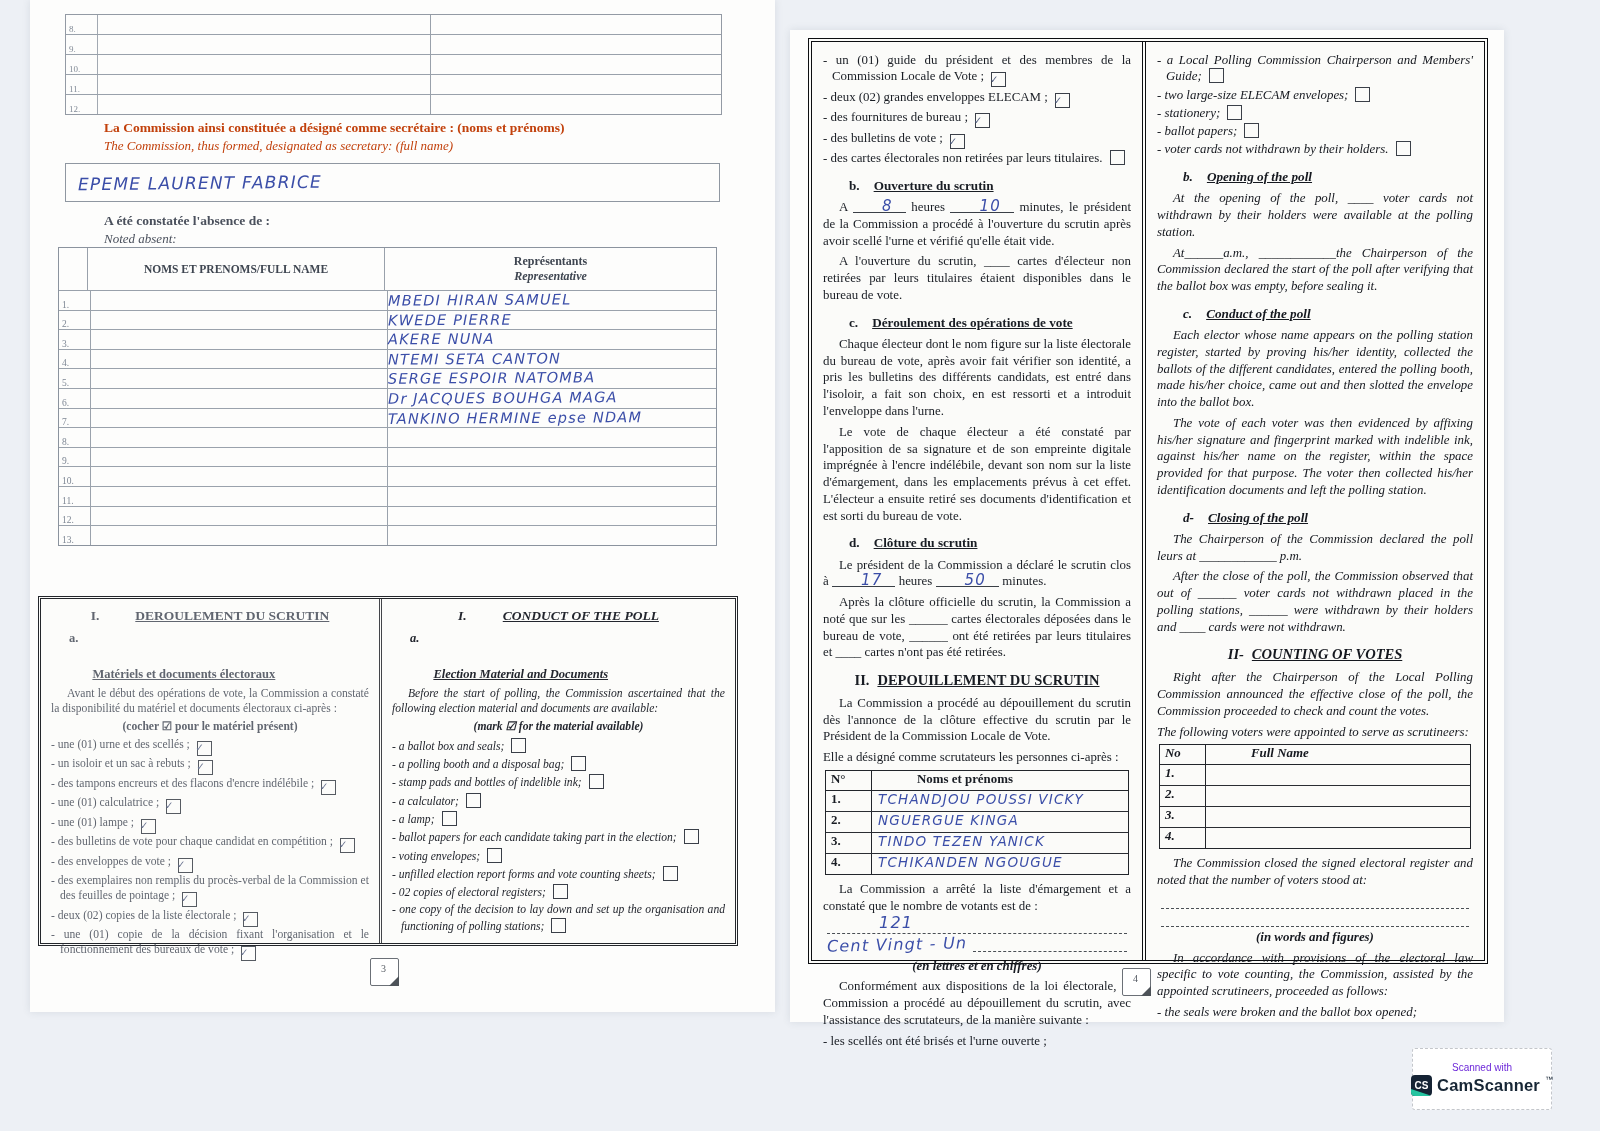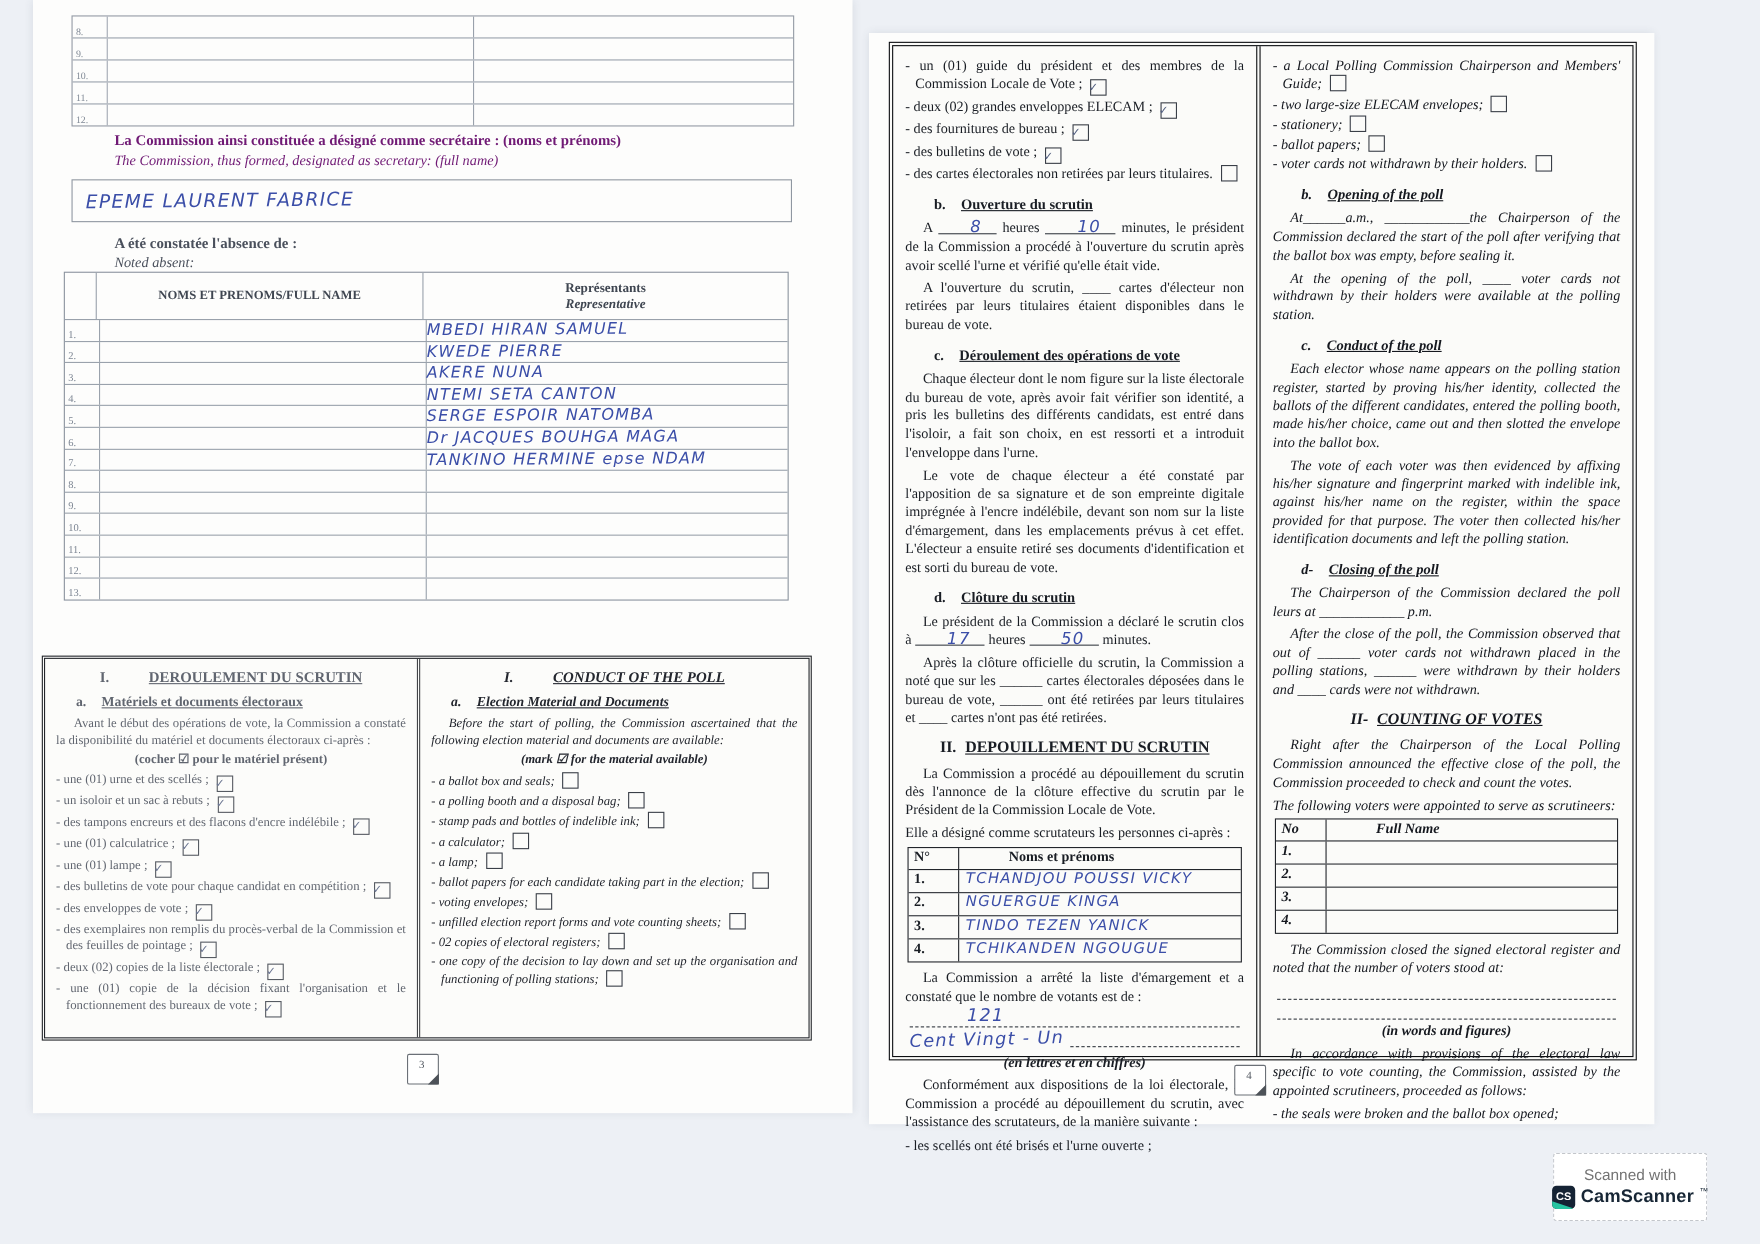--- a/index.html
+++ b/index.html
@@ -10,21 +10,21 @@
 
   
   .top-table{position:absolute;left:35px;top:14px;width:655px;border:1px solid #939aa4;}
   .tt-row{display:flex;height:19px;border-bottom:1px solid #99a1ab;}
   .tt-row:last-child{border-bottom:none;}
   .tt-num{width:28px;border-right:1px solid #a2a9b2;font-size:9px;color:#818a96;
     display:flex;align-items:flex-end;padding-left:3px;}
   .tt-c1{width:332px;border-right:1px solid #99a1ab;}
   .tt-c2{flex:1;}
 
-  .sec-labels{position:absolute;left:74px;top:120px;color:#701a75;}
+  .sec-labels{position:absolute;left:74px;top:120px;color:#c2410c;}
   .lab-fr{font-weight:bold;font-size:13.5px;}
   .lab-en{font-style:italic;font-size:13px;margin-top:2px;}
 
   .hand{font-family:"DejaVu Sans",sans-serif;color:#3b4ea8;font-style:italic;
     letter-spacing:1.2px;}
   .secretary-box{position:absolute;left:35px;top:163px;width:653px;height:37px;
     border:1.3px solid #8f97a1;display:flex;align-items:center;}
   .secretary-box .hand{font-size:17px;padding-left:12px;transform:rotate(-.6deg);}
 
   .absent-labels{position:absolute;left:74px;top:213px;color:#4a505c;}
@@ -54,21 +54,21 @@
   .conduct-box{position:absolute;left:8px;top:596px;width:694px;height:344px;
     border:3px double #23262b;display:flex;background:#fcfcfa;}
   .cb-col{padding:6px 10px;font-size:11.6px;line-height:1.28;text-align:justify;}
   .cb-fr{width:318px;border-right:3px double #23262b;color:#464c58;
     filter:blur(.45px);opacity:.85;}
   .cb-en{flex:1;font-style:italic;color:#23262e;}
   .box-h1{display:flex;gap:36px;justify-content:center;font-weight:bold;
     font-size:13.5px;margin:2px 0 6px;}
   .box-h1 .t{text-decoration:underline;}
   .box-h2{display:flex;gap:14px;font-weight:bold;font-size:12.5px;margin:2px 0 5px 18px;}
-  .box-h2 .t{text-decoration:underline;}
+  .box-h2 .t{text-decoration:underline;margin-top:36px;}
   .cb-intro{text-indent:16px;margin:2px 0;}
   .mark-note{text-align:center;font-weight:bold;margin:3px 0;}
   .ck-list{margin-top:1px;}
   .ck-item{padding-left:9px;text-indent:-9px;margin:1.5px 0;}
   .ck-item .ck-text::before{content:"-  ";}
   .cbx{display:inline-block;width:13px;height:13px;border:1.5px solid #3a3f48;
     margin-left:7px;vertical-align:-3px;text-align:center;line-height:12px;}
   .cbx .mark{font-style:normal;font-size:10.5px;color:#54608089;color:#546080;}
 
   .corner-badge{position:absolute;width:27px;height:26px;border:1.5px solid #6b7077;
@@ -108,21 +108,21 @@
   .hand-line .hand{font-size:16px;white-space:nowrap;transform:rotate(-1.5deg);}
   .fig-over{position:relative;height:14px;margin:2px 4px;border-bottom:1.6px dashed #4a4f55;}
   .fig-over .hand{position:absolute;left:52px;top:-6px;font-size:16px;}
   .caption{text-align:center;font-weight:bold;font-style:italic;margin:2px 0;}
 
   
   #cs-badge{position:absolute;left:1412px;top:1048px;width:138px;height:60px;
     border:1.6px dashed #c3c6cb;background:#fff;border-radius:3px;
     font-family:"Liberation Sans",sans-serif;display:flex;flex-direction:column;
     align-items:center;justify-content:center;gap:2px;}
-  .cs-line1{color:#737373;font-size:14px;}
+  .cs-line1{color:#6d28d9;font-size:10px;}
   .cs-row{display:flex;align-items:center;gap:5px;}
   .cs-logo{position:relative;width:21px;height:21px;background:#152334;border-radius:4px;
     display:inline-flex;align-items:center;justify-content:center;overflow:hidden;}
   .cs-logo .cs-txt{color:#fff;font-size:10px;font-weight:bold;z-index:1;}
   .cs-logo::after{content:'';position:absolute;left:0;bottom:0;width:0;height:0;
     border-left:21px solid #25c4a0;border-top:7px solid transparent;}
   .cs-brand{color:#172635;font-size:16.5px;font-weight:bold;letter-spacing:.2px;}
   .cs-tm{color:#172635;font-size:8px;align-self:flex-start;}
 </style>
 </head>
@@ -547,22 +547,22 @@
 
             <div class="ck-item">
               <span class="ck-text">voter cards not withdrawn by their holders.</span><span class="cbx"><i class="mark"></i></span>
             </div>
           </div>
 
         <div class="sec-head">
           <span>b.</span>
           <span class="t">Opening of the poll</span>
         </div>
+        <p>At the opening of the poll, ____ voter cards not withdrawn by their holders were available at the polling station.</p>
         <p>At______a.m., ____________the Chairperson of the Commission declared the start of the poll after verifying that the ballot box was empty, before sealing it.</p>
-        <p>At the opening of the poll, ____ voter cards not withdrawn by their holders were available at the polling station.</p>
 
         <div class="sec-head">
           <span>c.</span>
           <span class="t">Conduct of the poll</span>
         </div>
         <p>Each elector whose name appears on the polling station register, started by proving his/her identity, collected the ballots of the different candidates, entered the polling booth, made his/her choice, came out and then slotted the envelope into the ballot box.</p>
         <p>The vote of each voter was then evidenced by affixing his/her signature and fingerprint marked with indelible ink, against his/her name on the register, within the space provided for that purpose. The voter then collected his/her identification documents and left the polling station.</p>
 
         <div class="sec-head">
           <span>d-</span>

